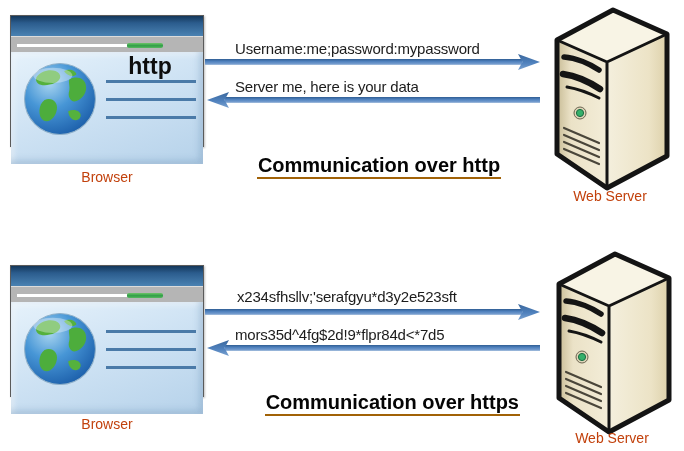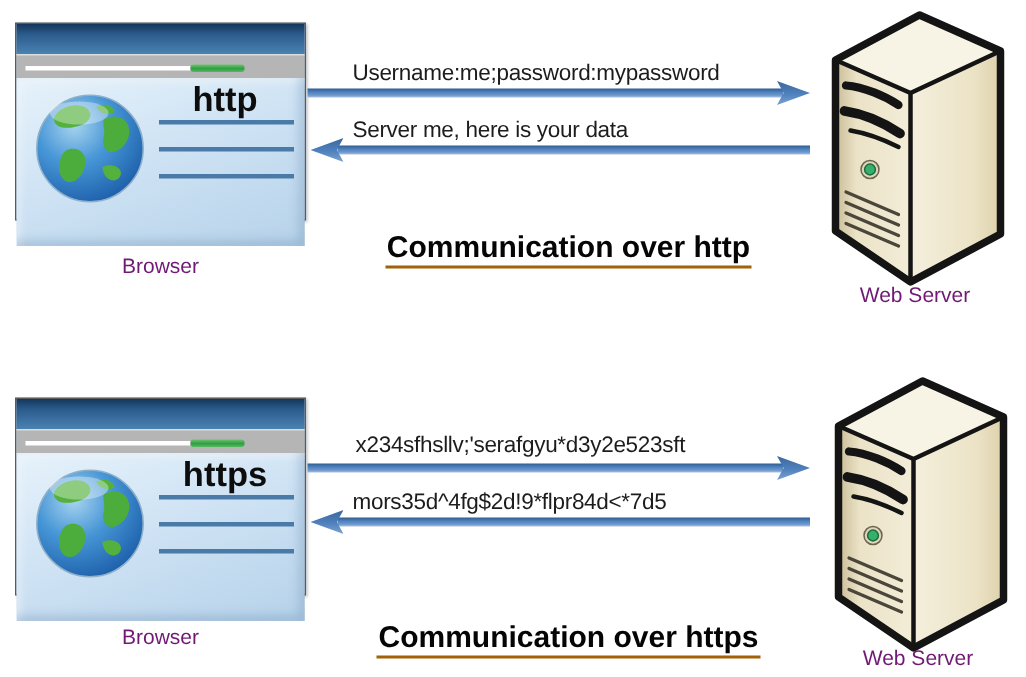--- a/index.html
+++ b/index.html
@@ -62,21 +62,21 @@
     position:absolute;font-size:15px;color:#1c1c1c;white-space:nowrap;
     letter-spacing:-0.2px;
     text-align:right;
   }
   .caption{
     position:absolute;left:238px;width:282px;text-align:center;
     font-size:20px;font-weight:bold;color:#050505;white-space:nowrap;
   }
   .caption span{border-bottom:2px solid #a16207;padding:0 1px 1px 1px;}
   .unit-label{
-    position:absolute;text-align:center;font-size:14px;color:#701a75;
+    position:absolute;text-align:center;font-size:14px;color:#c2410c;
   }
   .server{position:absolute;width:134px;height:186px;}
 </style>
 </head>
 <body>
 
 <svg width="0" height="0" style="position:absolute" aria-hidden="true">
   <defs>
     <radialGradient id="seaGrad" cx="35%" cy="28%" r="80%">
       <stop offset="0%" stop-color="#a8d4ef"></stop>
@@ -169,41 +169,40 @@
     <div class="browser" style="left:10px;top:265px;">
       <div class="titlebar"></div>
       <div class="toolbar">
         <div class="addressbar"></div>
         <div class="progress"></div>
       </div>
       <div class="content">
         <svg class="globe" viewBox="0 0 72 72">
             <use href="#globe-sym"></use>
           </svg>
-        <div class="proto">https</div>
         <div class="cline cl1"></div>
         <div class="cline cl2"></div>
         <div class="cline cl3"></div>
       </div>
     </div>
     <div class="unit-label" style="left:10px;top:416px;width:194px;">Browser</div>
 
     <div class="msg" style="left:237px;top:288px;">x234sfhsllv;'serafgyu*d3y2e523sft</div>
     <div class="arrow right" style="left:205px;top:304px;width:335px;">
       <div class="shaft"></div>
       <div class="head"></div>
     </div>
 
     <div class="msg" style="left:235px;top:326px;">mors35d^4fg$2d!9*flpr84d&lt;*7d5</div>
     <div class="arrow left" style="left:207px;top:340px;width:333px;">
       <div class="shaft"></div>
       <div class="head"></div>
     </div>
 
-    <div class="caption" style="top:414px;">
+    <div class="caption" style="top:391px;text-align:right;">
       <span>Communication over https</span>
     </div>
 
     <svg class="server" style="left:545px;top:250px;" viewBox="0 0 134 186">
         <use href="#server-sym"></use>
       </svg>
     <div class="unit-label" style="left:545px;top:430px;width:134px;">Web Server</div>
   </div>
 
 </div>

